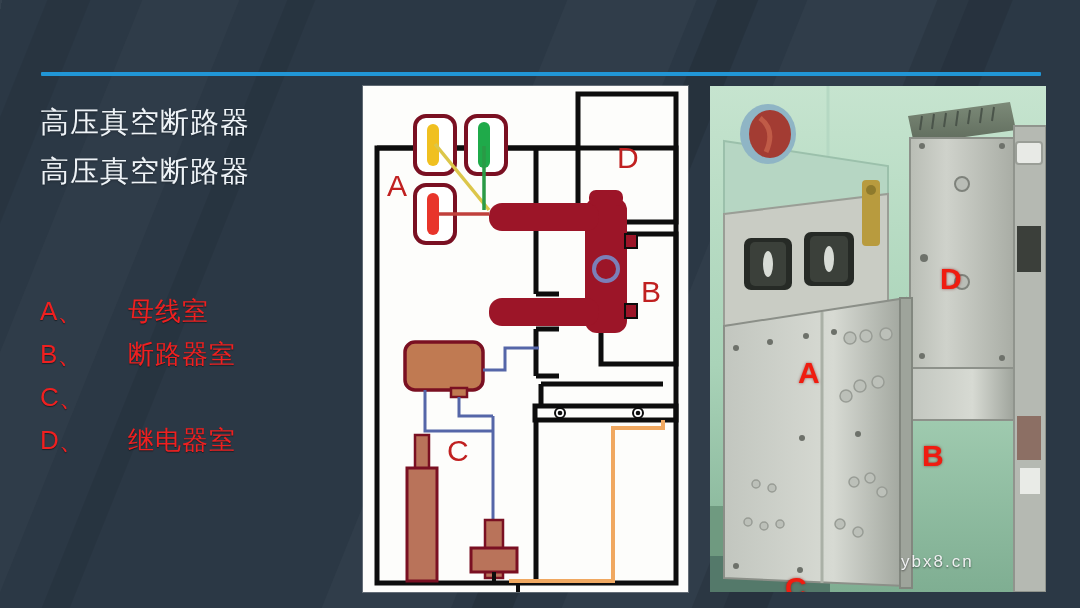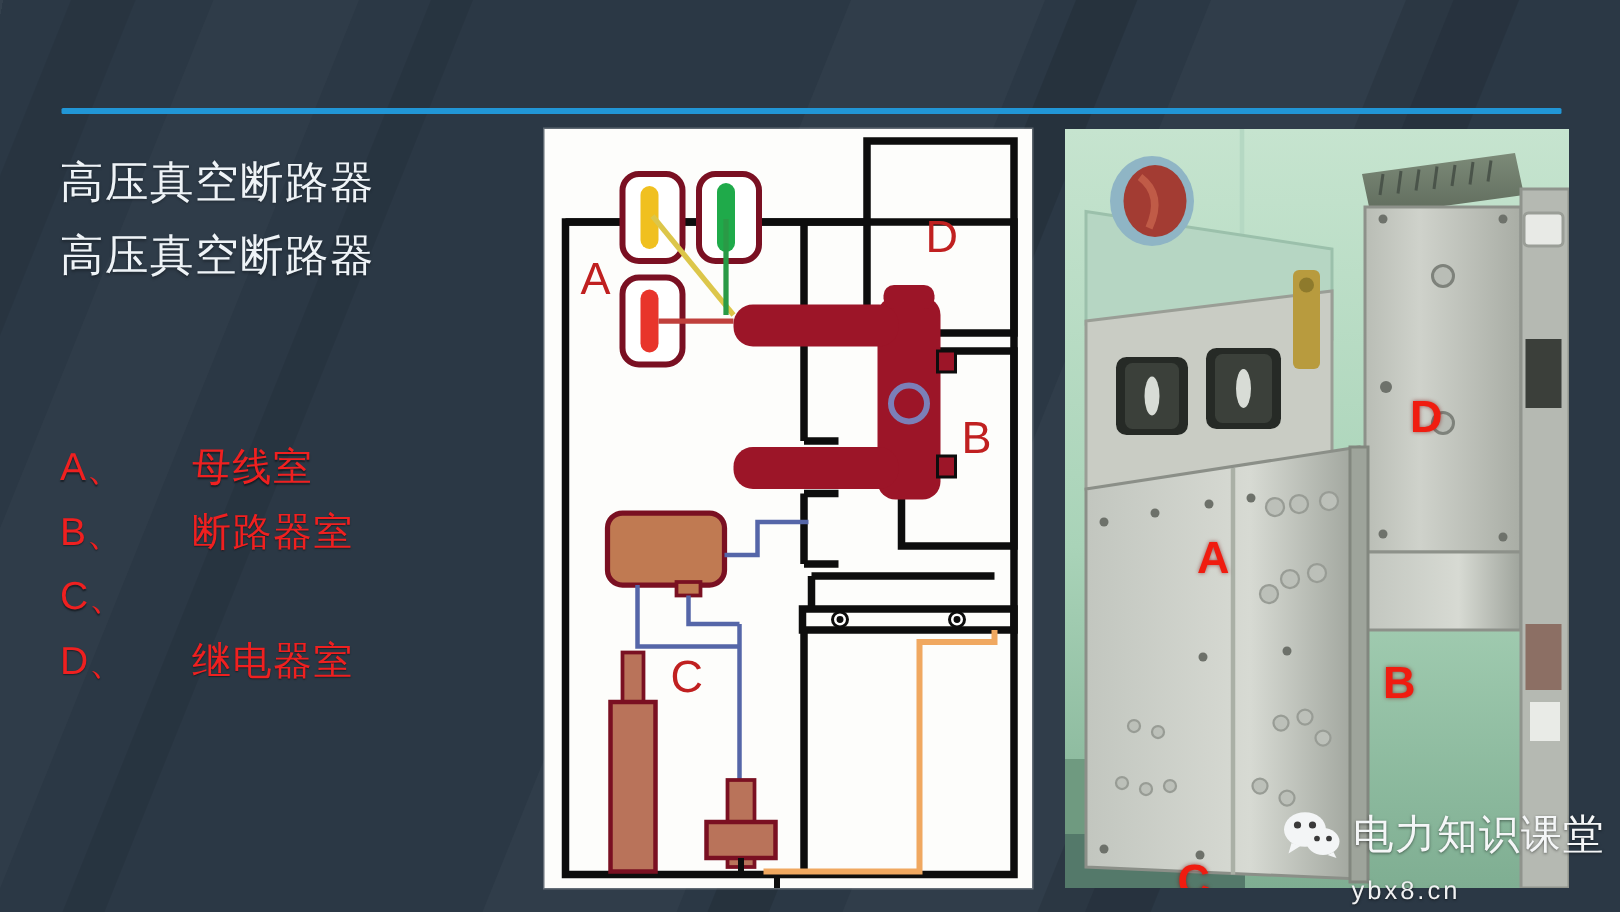--- a/index.html
+++ b/index.html
@@ -315,29 +315,16 @@
       <rect x="190" y="212" width="12" height="290" fill="#9ea49b" stroke="#82877f" stroke-width="2"></rect>
     </svg>
 
     <div class="photoLabel" id="plA">A</div>
     <div class="photoLabel" id="plB">B</div>
     <div class="photoLabel" id="plC">C</div>
     <div class="photoLabel" id="plD">D</div>
   </div>
 
   <div id="wm">
-    <div id="wmTop">
-      <svg width="40" height="32" viewBox="0 0 40 32">
-        <ellipse cx="15" cy="13" rx="14" ry="11.5" fill="#f3f5f6"></ellipse>
-        <path d="M6 22 L4 29 L12 24 Z" fill="#f3f5f6"></path>
-        <circle cx="10" cy="10" r="2.4" fill="#3a3a3a"></circle>
-        <circle cx="20" cy="10" r="2.4" fill="#3a3a3a"></circle>
-        <ellipse cx="27" cy="21" rx="11" ry="9" fill="#f3f5f6"></ellipse>
-        <path d="M34 28 L36 32 L30 30 Z" fill="#f3f5f6"></path>
-        <circle cx="23" cy="19" r="1.9" fill="#3a3a3a"></circle>
-        <circle cx="31" cy="19" r="1.9" fill="#3a3a3a"></circle>
-      </svg>
-      <div id="wmText">电力知识课堂</div>
-    </div>
     <div id="wmUrl">ybx8.cn</div>
   </div>
 
 </div>
 
 </body></html>

